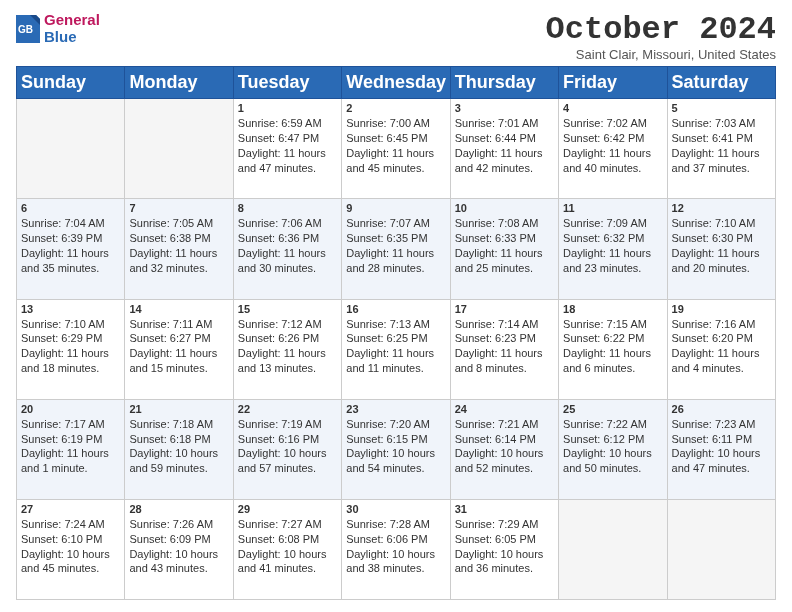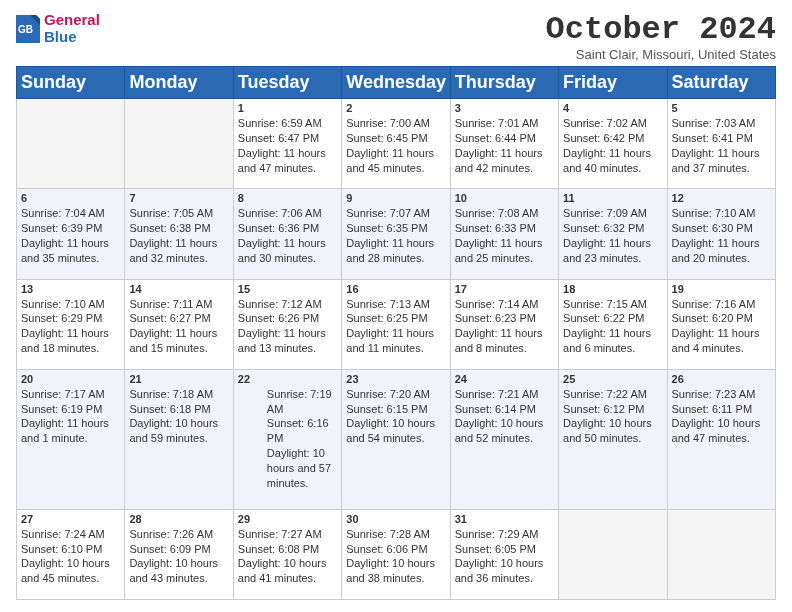--- a/index.html
+++ b/index.html
@@ -268,21 +268,21 @@
 Daylight: 11 hours and 1 minute.</div>
           </td>
           <td>
             <span class="day-number">21</span>
             <div class="day-info" style="white-space: pre-line;">Sunrise: 7:18 AM
 Sunset: 6:18 PM
 Daylight: 10 hours and 59 minutes.</div>
           </td>
           <td>
             <span class="day-number">22</span>
-            <div class="day-info" style="white-space: pre-line; margin-left: 29px;">Sunrise: 7:19 AM
+            <div class="day-info" style="white-space: pre-line;">Sunrise: 7:19 AM
 Sunset: 6:16 PM
 Daylight: 10 hours and 57 minutes.</div>
           </td>
           <td>
             <span class="day-number">23</span>
             <div class="day-info" style="white-space: pre-line;">Sunrise: 7:20 AM
 Sunset: 6:15 PM
 Daylight: 10 hours and 54 minutes.</div>
           </td>
           <td>

